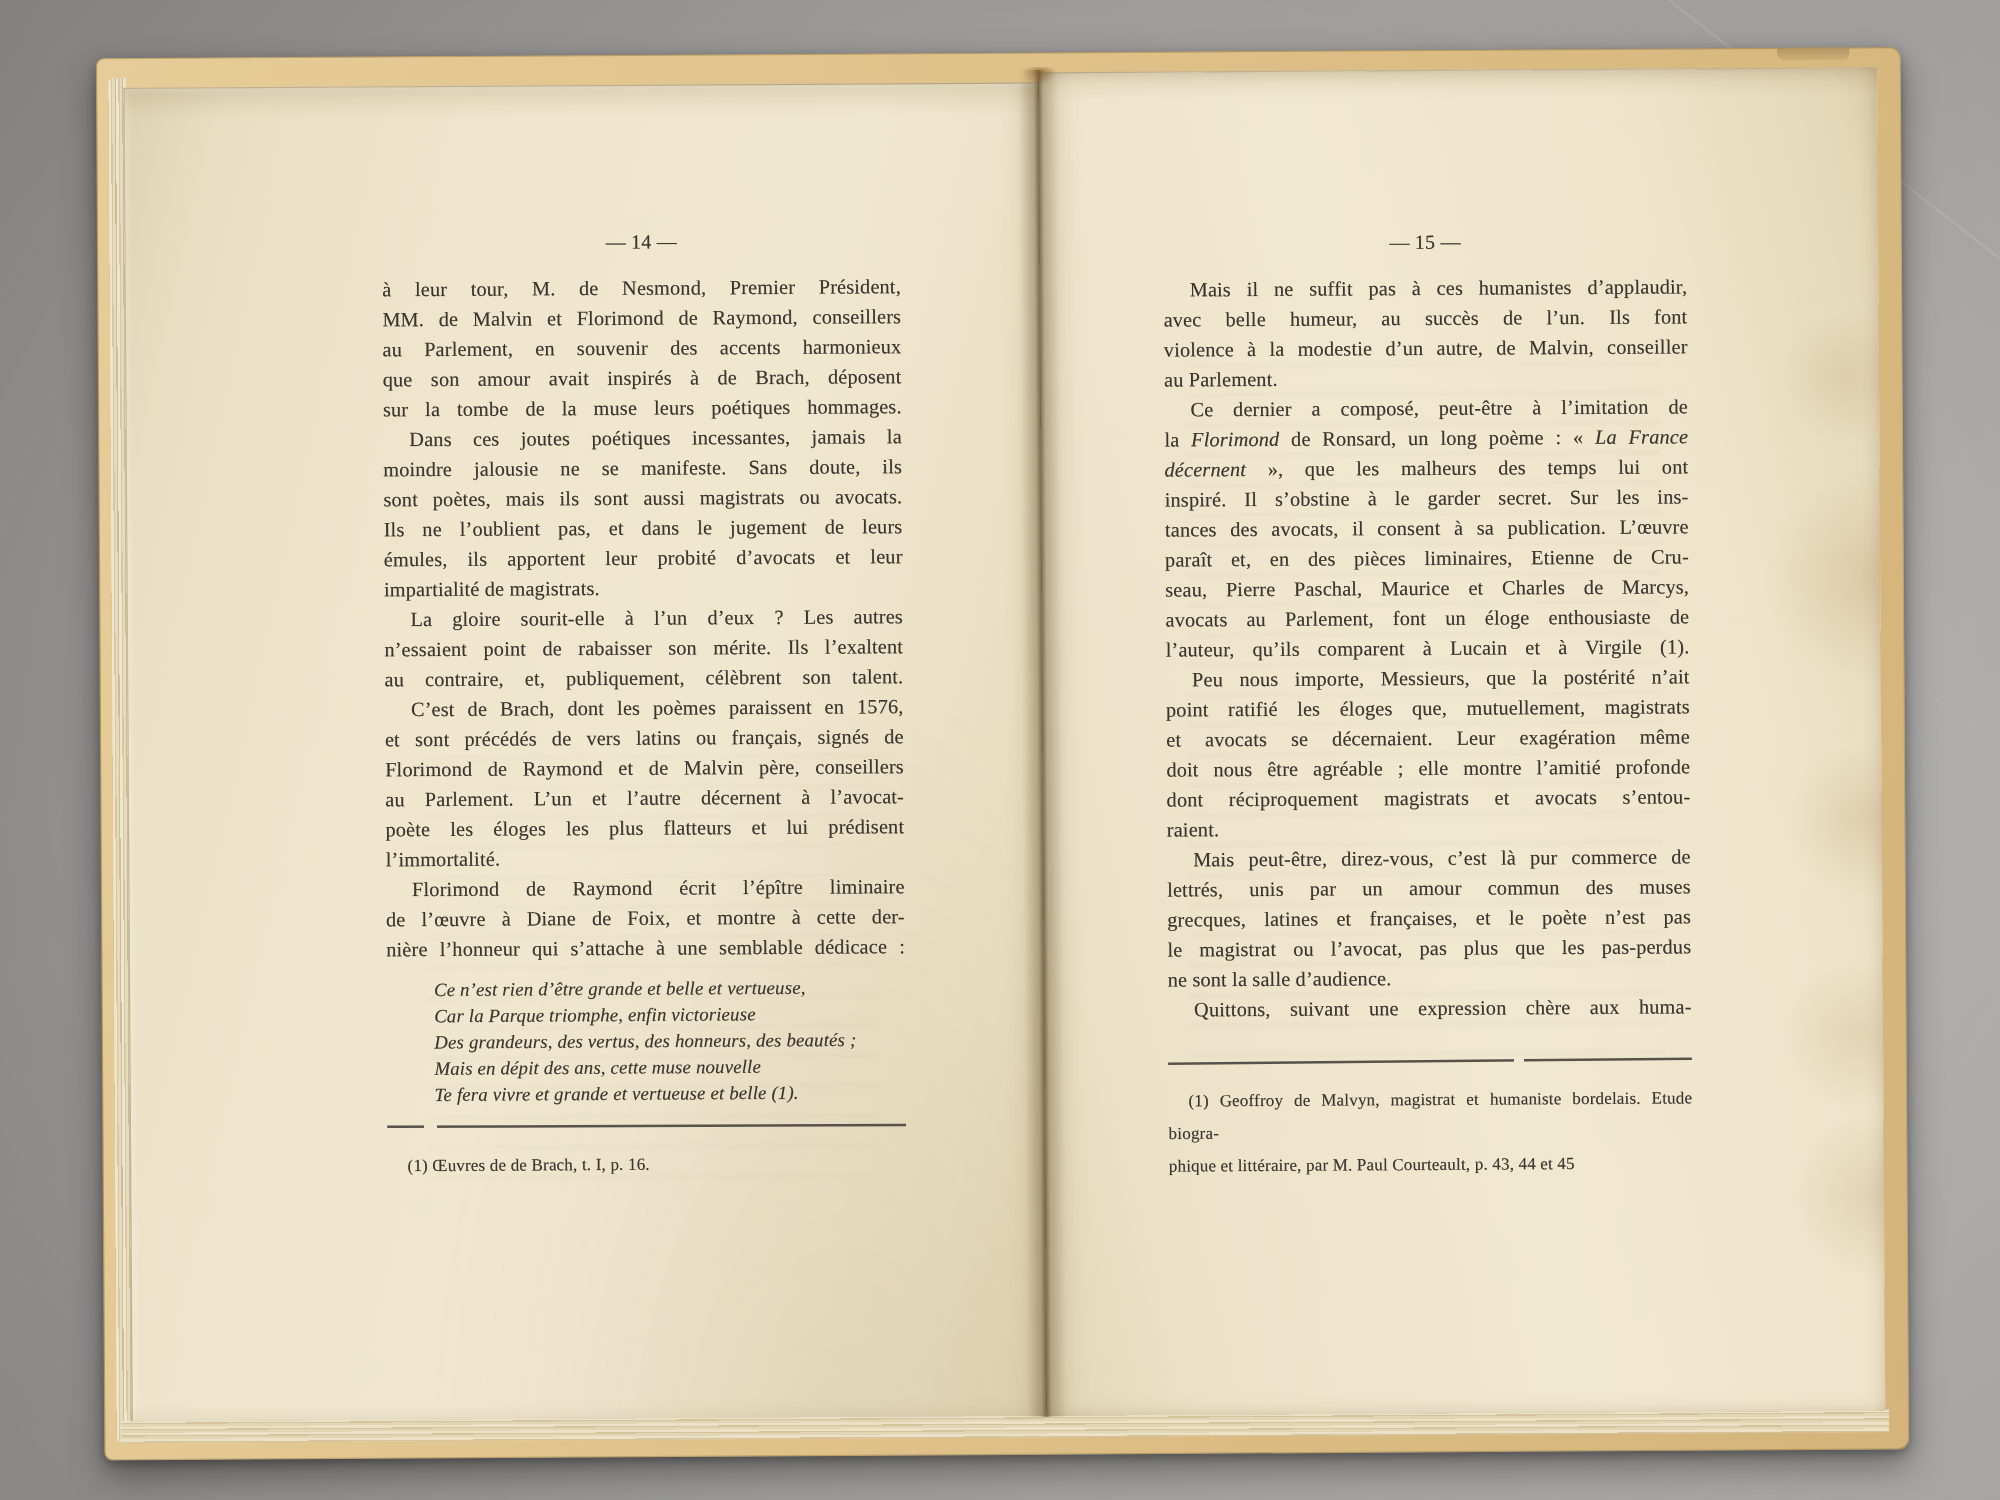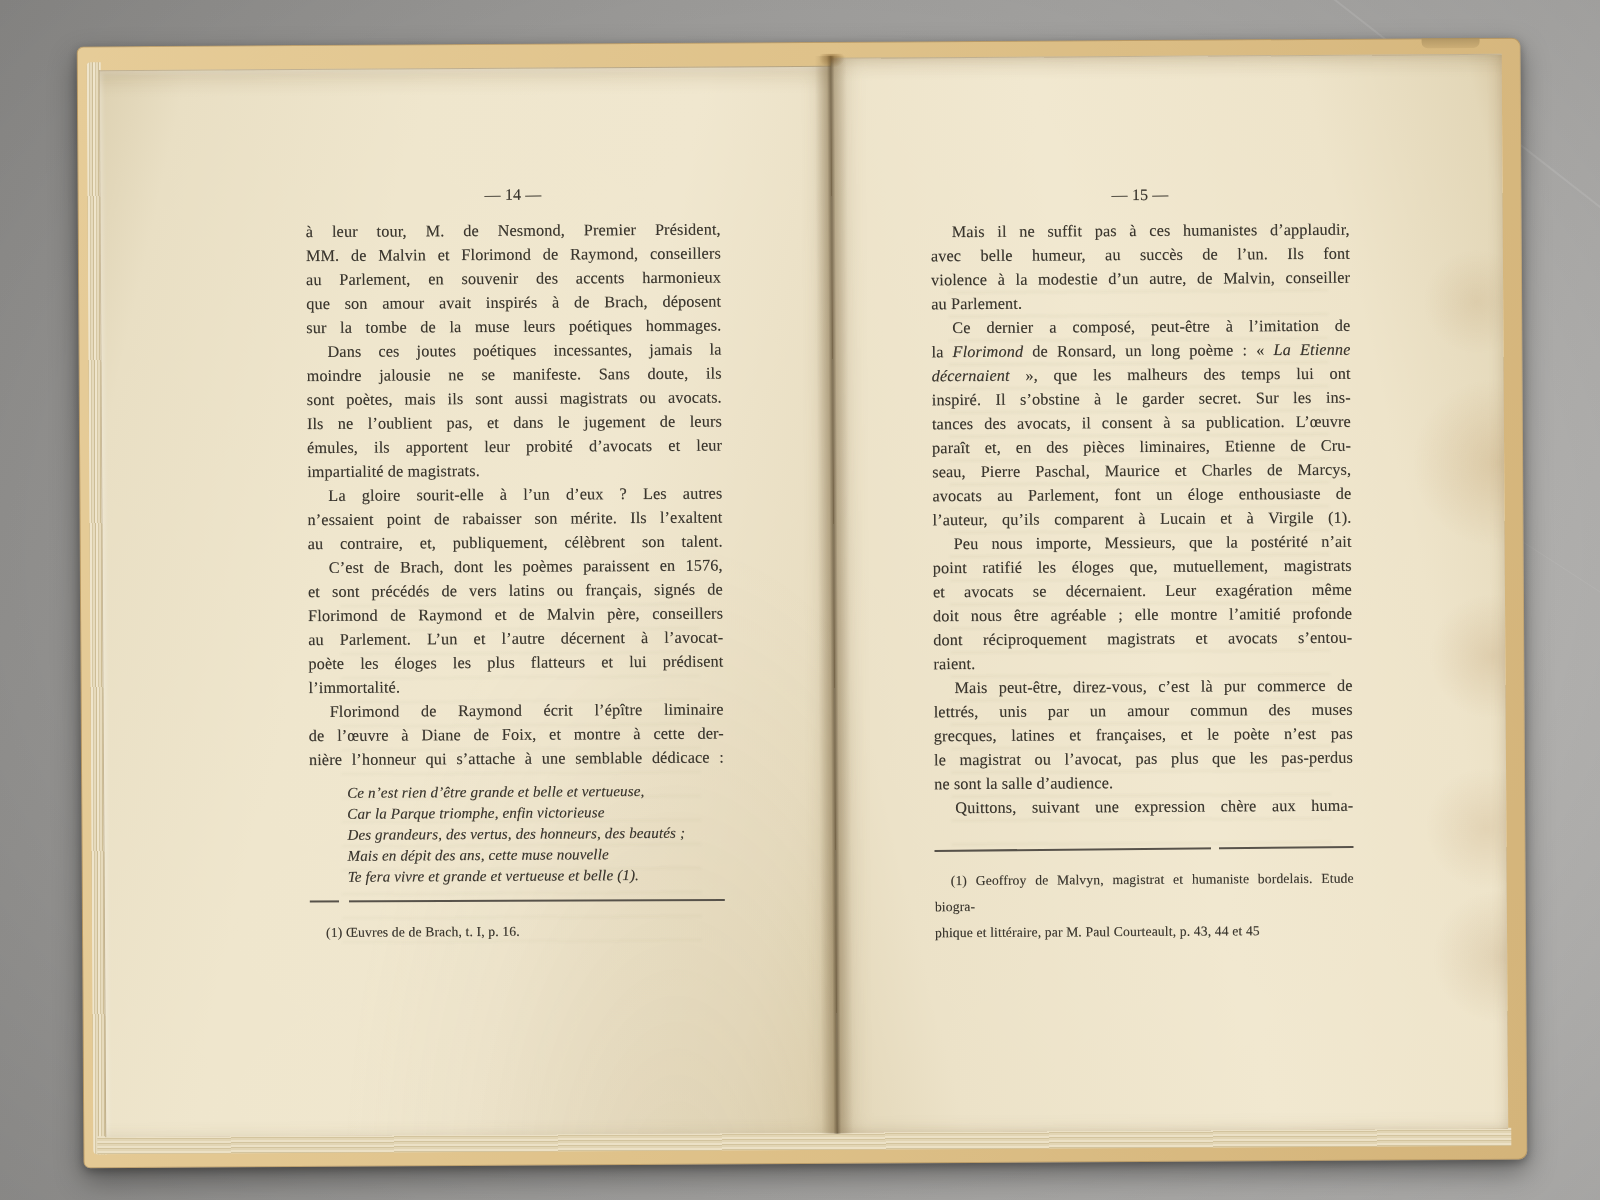--- a/index.html
+++ b/index.html
@@ -154,22 +154,22 @@
     <div class="pagenum">— 15 —</div>
     <div class="body-block" id="body-right">
         <div>
           <div class="line indent">Mais il ne suffit pas à ces humanistes d’applaudir,</div>
           <div class="line">avec belle humeur, au succès de l’un. Ils font</div>
           <div class="line">violence à la modestie d’un autre, de Malvin, conseiller</div>
           <div class="line no-fill">au Parlement.</div>
         </div>
         <div>
           <div class="line indent">Ce dernier a composé, peut-être à l’imitation de</div>
-          <div class="line">la <i>Florimond</i> de Ronsard, un long poème : « <i>La Etienne</i></div>
-          <div class="line"><i>décernaient</i> », que les malheurs des temps lui ont</div>
+          <div class="line">la <i>Florimond</i> de Ronsard, un long poème : « <i>La France</i></div>
+          <div class="line"><i>décernent</i> », que les malheurs des temps lui ont</div>
           <div class="line">inspiré. Il s’obstine à le garder secret. Sur les ins-</div>
           <div class="line">tances des avocats, il consent à sa publication. L’œuvre</div>
           <div class="line">paraît et, en des pièces liminaires, Etienne de Cru-</div>
           <div class="line">seau, Pierre Paschal, Maurice et Charles de Marcys,</div>
           <div class="line">avocats au Parlement, font un éloge enthousiaste de</div>
           <div class="line">l’auteur, qu’ils comparent à Lucain et à Virgile (1).</div>
         </div>
         <div>
           <div class="line indent">Peu nous importe, Messieurs, que la postérité n’ait</div>
           <div class="line">point ratifié les éloges que, mutuellement, magistrats</div>

